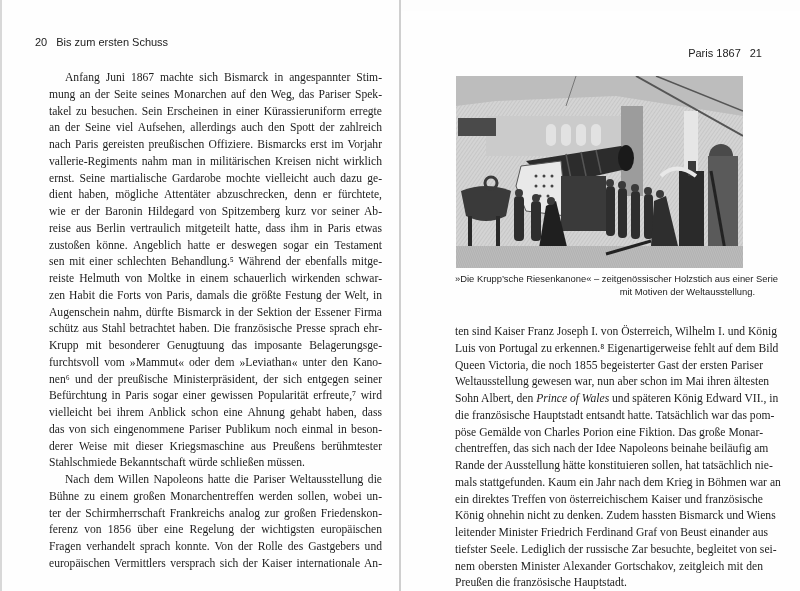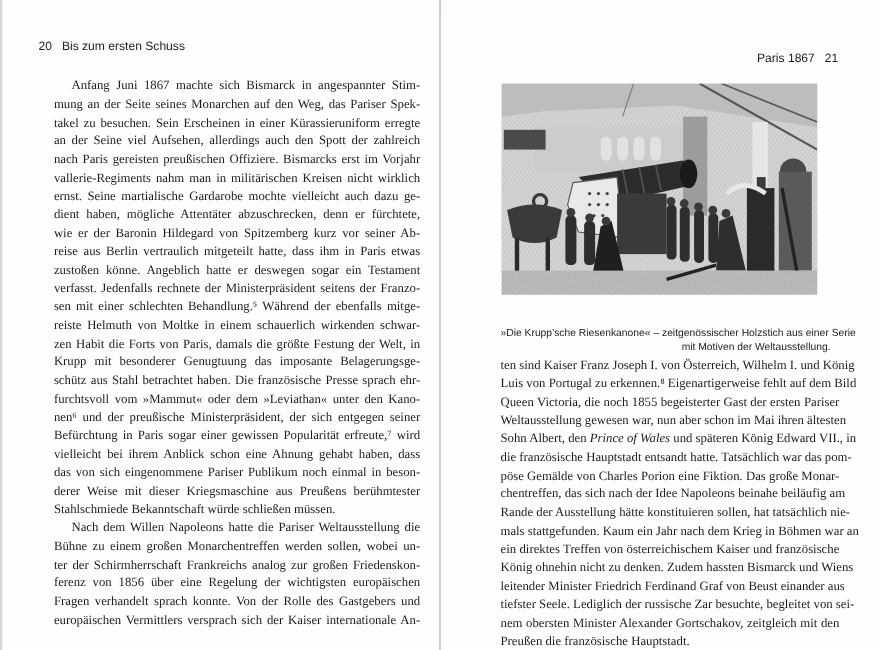--- a/index.html
+++ b/index.html
@@ -38,26 +38,26 @@
         <span class="line">mung an der Seite seines Monarchen auf den Weg, das Pariser Spek-</span>
         <span class="line">takel zu besuchen. Sein Erscheinen in einer Kürassieruniform erregte</span>
         <span class="line">an der Seine viel Aufsehen, allerdings auch den Spott der zahlreich</span>
         <span class="line">nach Paris gereisten preußischen Offiziere. Bismarcks erst im Vorjahr</span>
         <span class="line">vallerie-Regiments nahm man in militärischen Kreisen nicht wirklich</span>
         <span class="line">ernst. Seine martialische Gardarobe mochte vielleicht auch dazu ge-</span>
         <span class="line">dient haben, mögliche Attentäter abzuschrecken, denn er fürchtete,</span>
         <span class="line">wie er der Baronin Hildegard von Spitzemberg kurz vor seiner Ab-</span>
         <span class="line">reise aus Berlin vertraulich mitgeteilt hatte, dass ihm in Paris etwas</span>
         <span class="line">zustoßen könne. Angeblich hatte er deswegen sogar ein Testament</span>
-        <span class="line">verfasst. Jedenfalls rechnete der Ministerpräsident seitens der Franzo-</span>
         <span class="line">sen mit einer schlechten Behandlung.⁵ Während der ebenfalls mitge-</span>
         <span class="line">reiste Helmuth von Moltke in einem schauerlich wirkenden schwar-</span>
         <span class="line">zen Habit die Forts von Paris, damals die größte Festung der Welt, in</span>
+        <span class="line">Augenschein nahm, dürfte Bismarck in der Sektion der Essener Firma</span>
+        <span class="line">schütz aus Stahl betrachtet haben. Die französische Presse sprach ehr-</span>
         <span class="line">Krupp mit besonderer Genugtuung das imposante Belagerungsge-</span>
-        <span class="line">schütz aus Stahl betrachtet haben. Die französische Presse sprach ehr-</span>
         <span class="line">furchtsvoll vom »Mammut« oder dem »Leviathan« unter den Kano-</span>
         <span class="line">nen⁶ und der preußische Ministerpräsident, der sich entgegen seiner</span>
         <span class="line">Befürchtung in Paris sogar einer gewissen Popularität erfreute,⁷ wird</span>
         <span class="line">vielleicht bei ihrem Anblick schon eine Ahnung gehabt haben, dass</span>
         <span class="line">das von sich eingenommene Pariser Publikum noch einmal in beson-</span>
         <span class="line">derer Weise mit dieser Kriegsmaschine aus Preußens berühmtester</span>
         <span class="line last">Stahlschmiede Bekanntschaft würde schließen müssen.</span>
       </p>
     <p id="lp2" style="text-indent: 0px;">
         <span class="line indent">Nach dem Willen Napoleons hatte die Pariser Weltausstellung die</span>
@@ -163,21 +163,21 @@
     <rect x="252" y="80" width="30" height="90" fill="#5a5a5a"></rect>
     <line x1="255" y1="95" x2="270" y2="180" stroke="#222" stroke-width="3"></line>
 
     <rect x="0" y="170" width="287" height="22" fill="#bcbcbc"></rect>
     <rect x="0" y="170" width="287" height="22" fill="url(#hatch2)" opacity="0.2"></rect>
     <line x1="150" y1="178" x2="195" y2="165" stroke="#222" stroke-width="3"></line>
   </svg>
 </div>
 
 <div class="caption">
-  <span style="display:block;white-space:nowrap;margin-top:23px;">»Die Krupp’sche Riesenkanone« – zeitgenössischer Holzstich aus einer Serie</span>
+  <span style="display:block;white-space:nowrap;">»Die Krupp’sche Riesenkanone« – zeitgenössischer Holzstich aus einer Serie</span>
   <span style="display:block;white-space:nowrap;text-align:right;">mit Motiven der Weltausstellung.</span>
 </div>
 
 <div class="body-text body-right">
   <p class="cont" id="rp1" style="text-indent: 0px;">
       <span class="line">ten sind Kaiser Franz Joseph I. von Österreich, Wilhelm I. und König</span>
       <span class="line">Luis von Portugal zu erkennen.⁸ Eigenartigerweise fehlt auf dem Bild</span>
       <span class="line">Queen Victoria, die noch 1855 begeisterter Gast der ersten Pariser</span>
       <span class="line">Weltausstellung gewesen war, nun aber schon im Mai ihren ältesten</span>
       <span class="line">Sohn Albert, den <em>Prince of Wales</em> und späteren König Edward VII., in</span>

